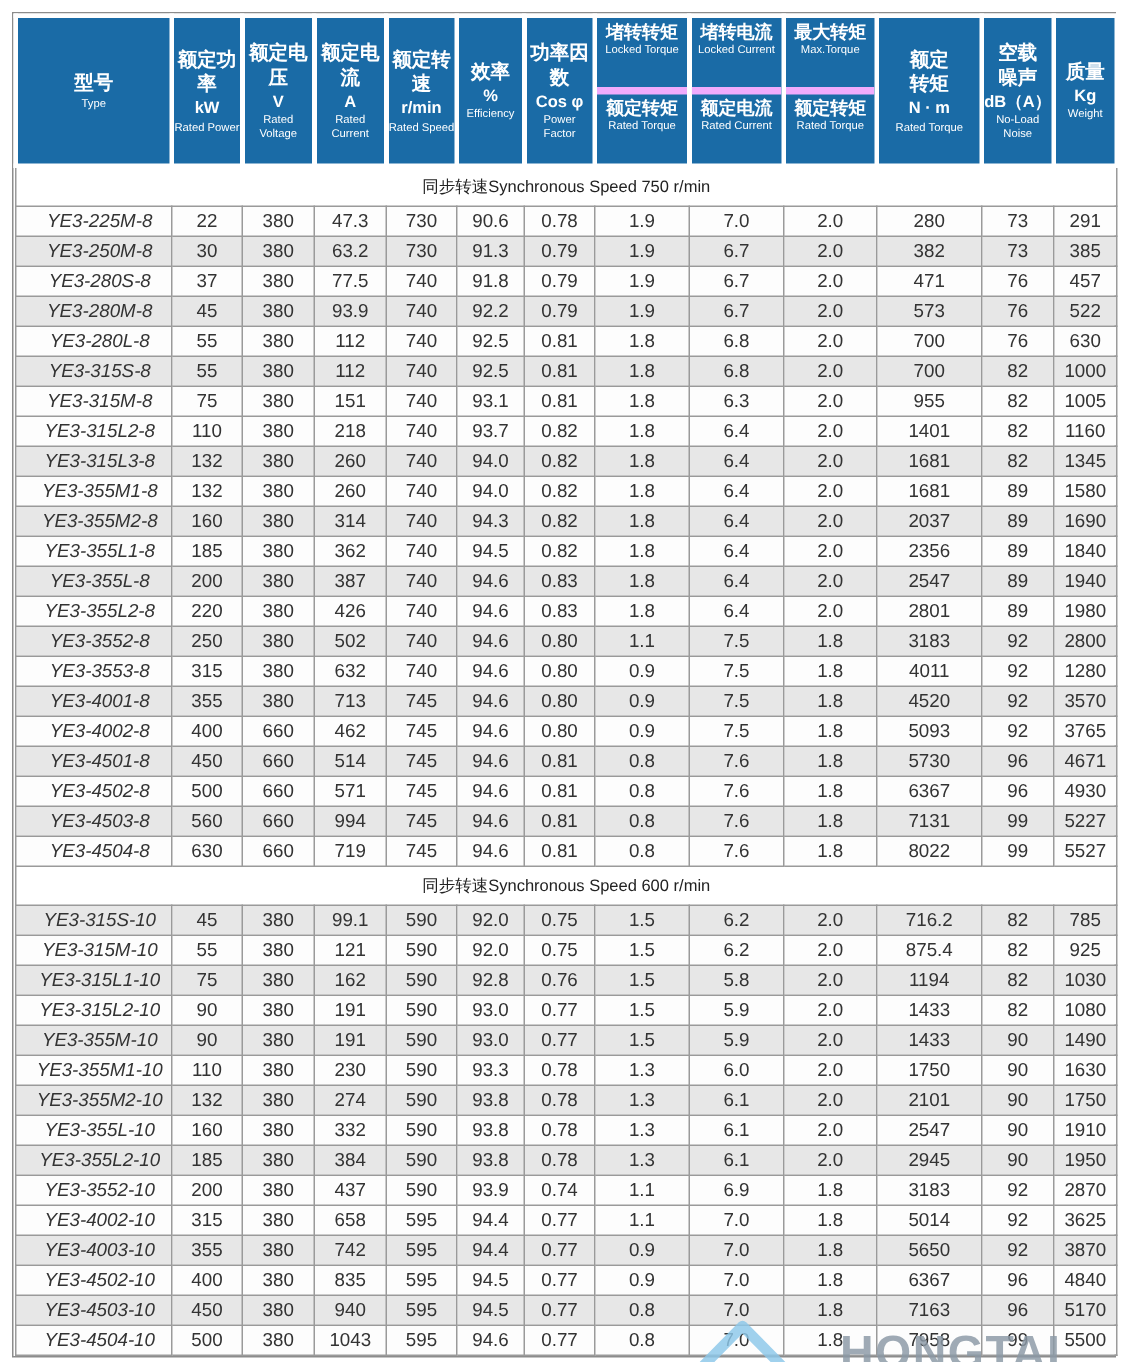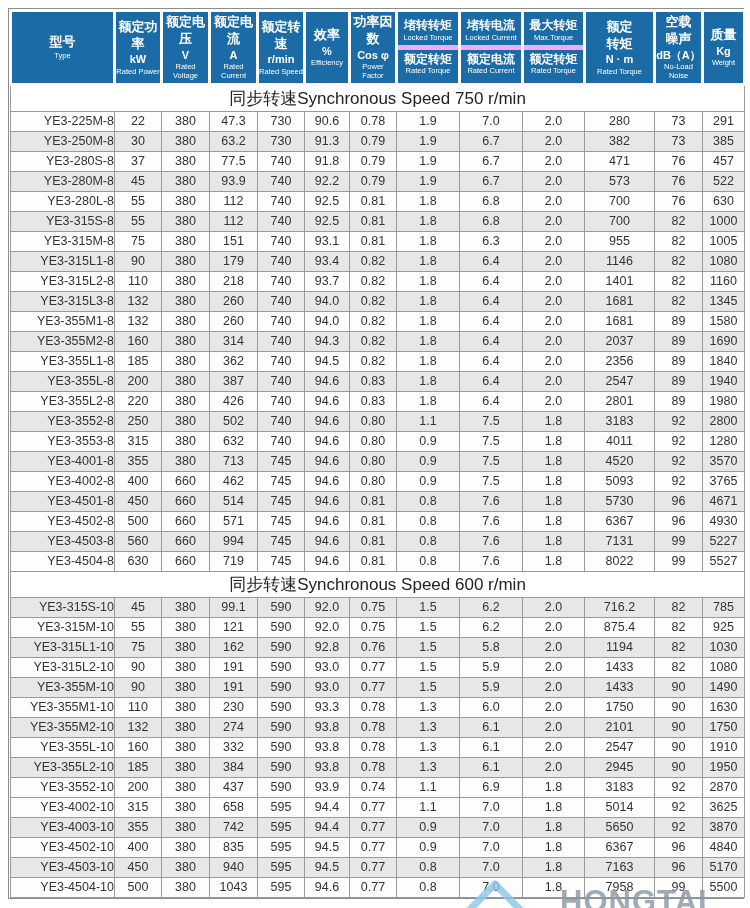--- a/index.html
+++ b/index.html
@@ -5,28 +5,28 @@
   html,body{margin:0;padding:0;background:#ffffff;}
   body{width:750px;height:908px;font-family:"Liberation Sans","DejaVu Sans",sans-serif;}
   .page{position:relative;width:750px;height:908px;overflow:hidden;background:#ffffff;}
   .table-wrap{position:absolute;left:8px;top:8px;width:734px;border:1px solid #8c8c8c;}
   table{border-collapse:collapse;width:100%;table-layout:fixed;}
   th{background:var(--header-bg,#1a6ba6);color:#fff;border:3px solid #ffffff;vertical-align:middle;padding:2px 0;font-weight:bold;overflow:hidden;}
   th .cn{display:block;font-size:13px;font-weight:bold;line-height:1.3;white-space:pre-line;}
   th .unit{display:block;font-size:11px;font-weight:bold;line-height:1.3;}
   th .en{display:block;font-size:7.5px;font-weight:normal;line-height:1.25;white-space:pre-line;}
   th.split{padding:0;}
-  th.split .half{padding:2px 0 3px 0;}
+  th.split .half{padding:2px 0 20px 0;}
   th.split .half + .half{border-top:5px solid #f0abfc;}
   th.split .cn{font-size:12px;line-height:1.2;}
   td{border:1px solid #9a9a9a;font-size:12.5px;color:#333;text-align:center;height:19px;padding:0;overflow:hidden;white-space:nowrap;}
   tr.white td{background:#fdfdfd;}
   tr.gray td{background:#e7e7e7;}
-  td.type{text-align:right;padding-left:8px;}
-  td.section{background:#ffffff;color:#222;font-size:17px;height:25px;text-align:center;}
+  td.type{text-align:center;padding-left:8px;font-style:italic;}
+  td.section{background:#ffffff;color:#222;font-size:11px;height:25px;text-align:center;}
   
   .watermark{position:absolute;left:420px;top:880px;width:330px;height:72px;opacity:0.82;pointer-events:none;}
   .wm-logo{position:absolute;left:0;top:0;}
   .wm-brand{position:absolute;left:140px;top:4px;font-size:31px;font-weight:bold;letter-spacing:1px;color:#8b99a6;}
   .wm-brand-cn{position:absolute;left:176px;top:36px;font-size:32px;font-weight:bold;color:#98a0a9;letter-spacing:1px;}
 </style>
 </head>
 <body>
 
 <div class="page">
@@ -236,35 +236,20 @@
             <td>740</td>
             <td>93.1</td>
             <td>0.81</td>
             <td>1.8</td>
             <td>6.3</td>
             <td>2.0</td>
             <td>955</td>
             <td>82</td>
             <td>1005</td>
           </tr>
-          <tr class="gray">
-            <td class="type">YE3-315L1-8</td>
-            <td>90</td>
-            <td>380</td>
-            <td>179</td>
-            <td>740</td>
-            <td>93.4</td>
-            <td>0.82</td>
-            <td>1.8</td>
-            <td>6.4</td>
-            <td>2.0</td>
-            <td>1146</td>
-            <td>82</td>
-            <td>1080</td>
-          </tr>
           <tr class="white">
             <td class="type">YE3-315L2-8</td>
             <td>110</td>
             <td>380</td>
             <td>218</td>
             <td>740</td>
             <td>93.7</td>
             <td>0.82</td>
             <td>1.8</td>
             <td>6.4</td>

